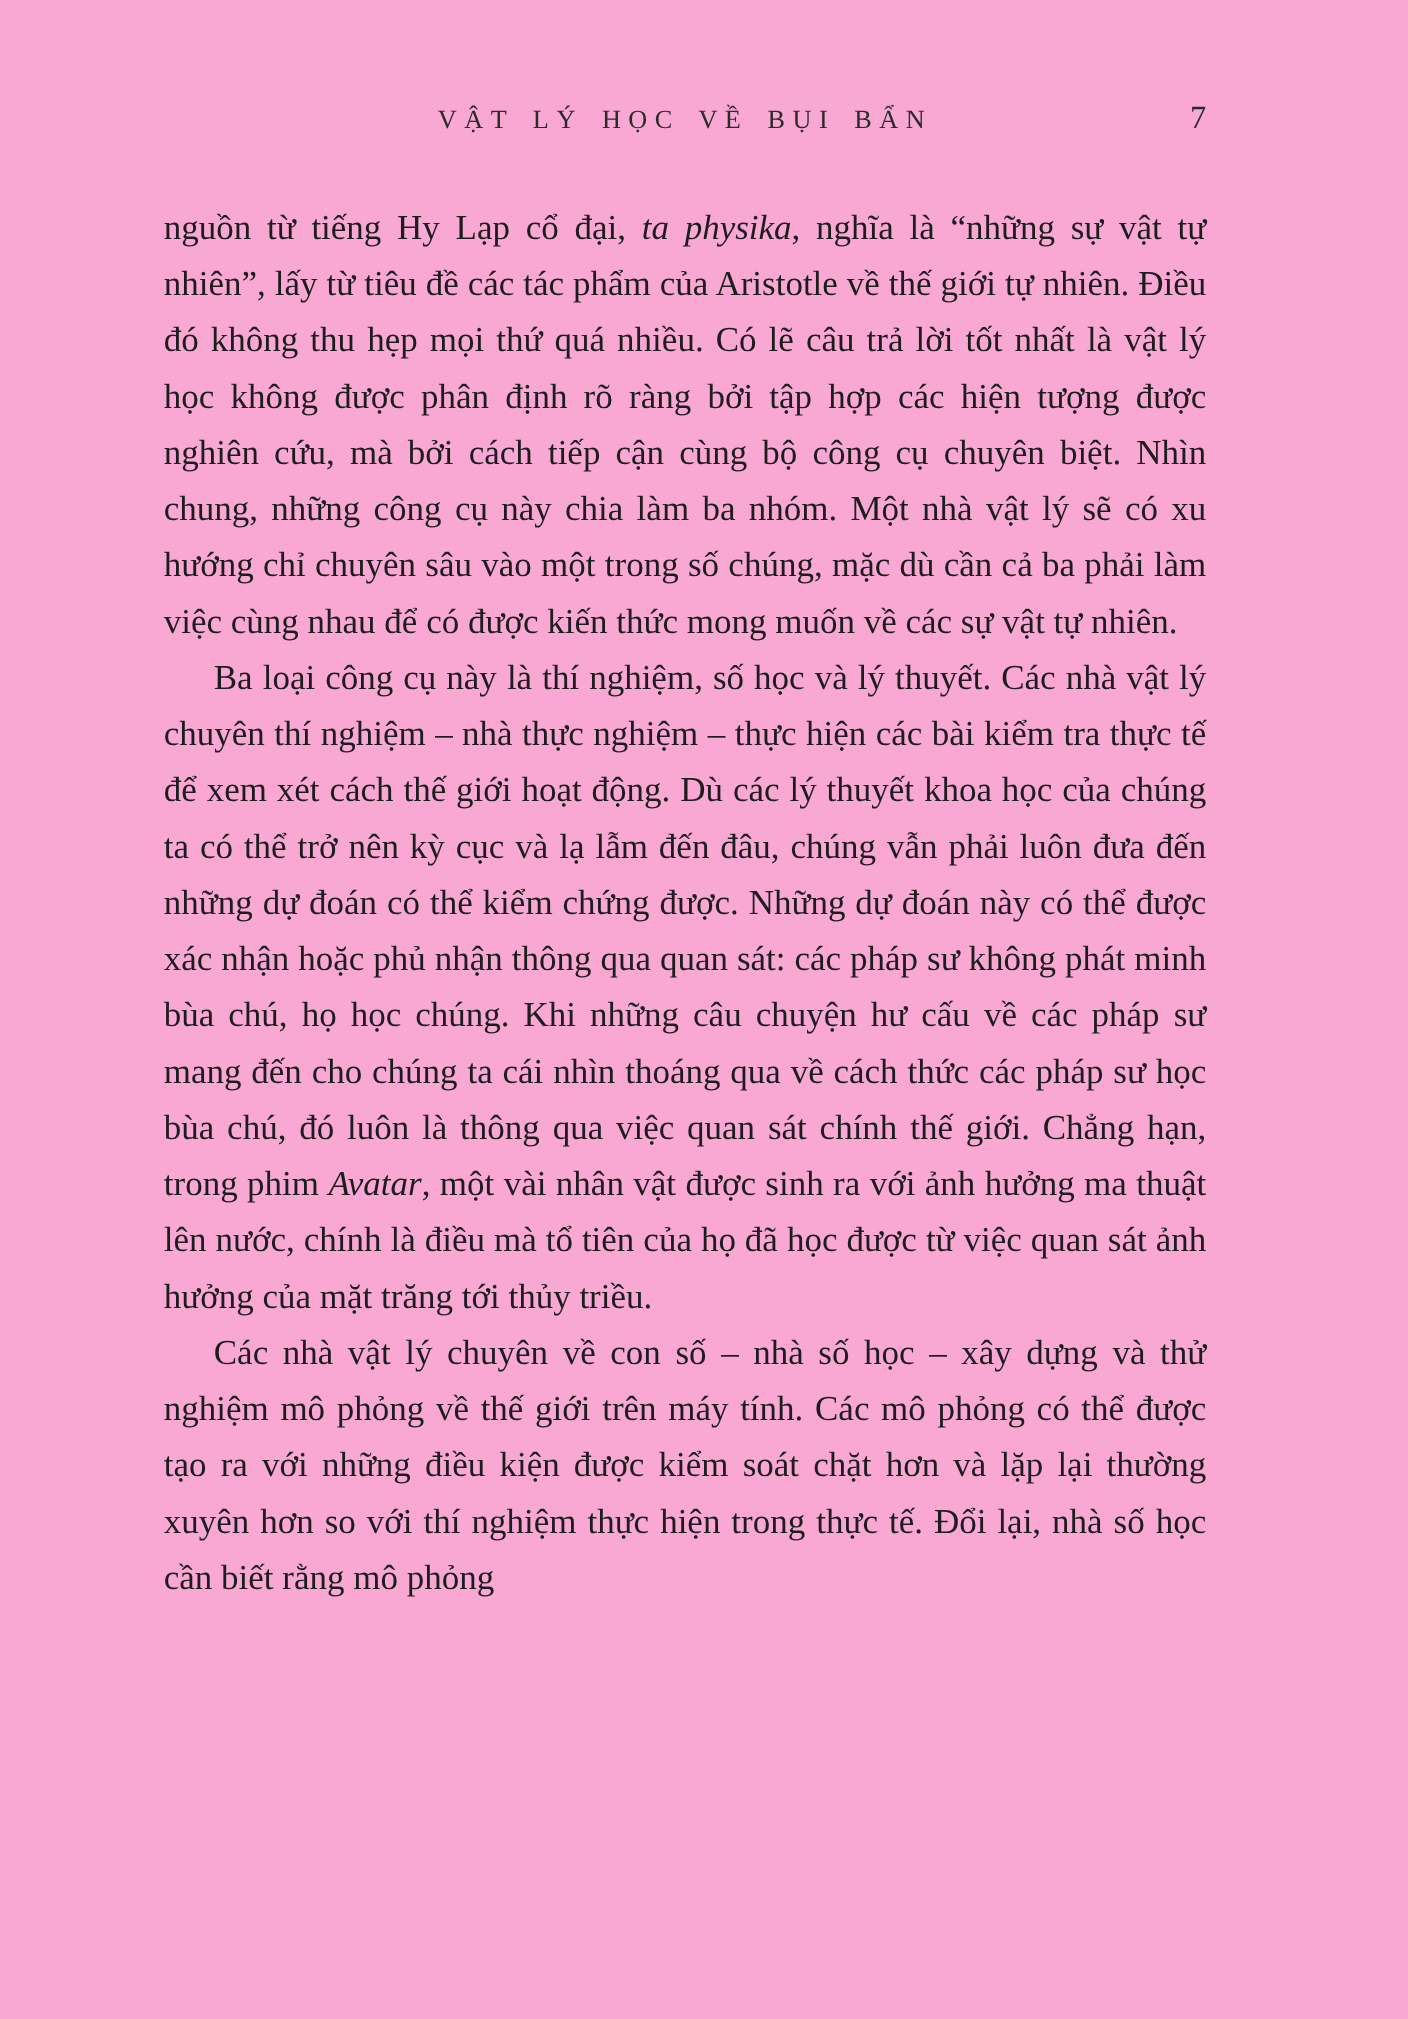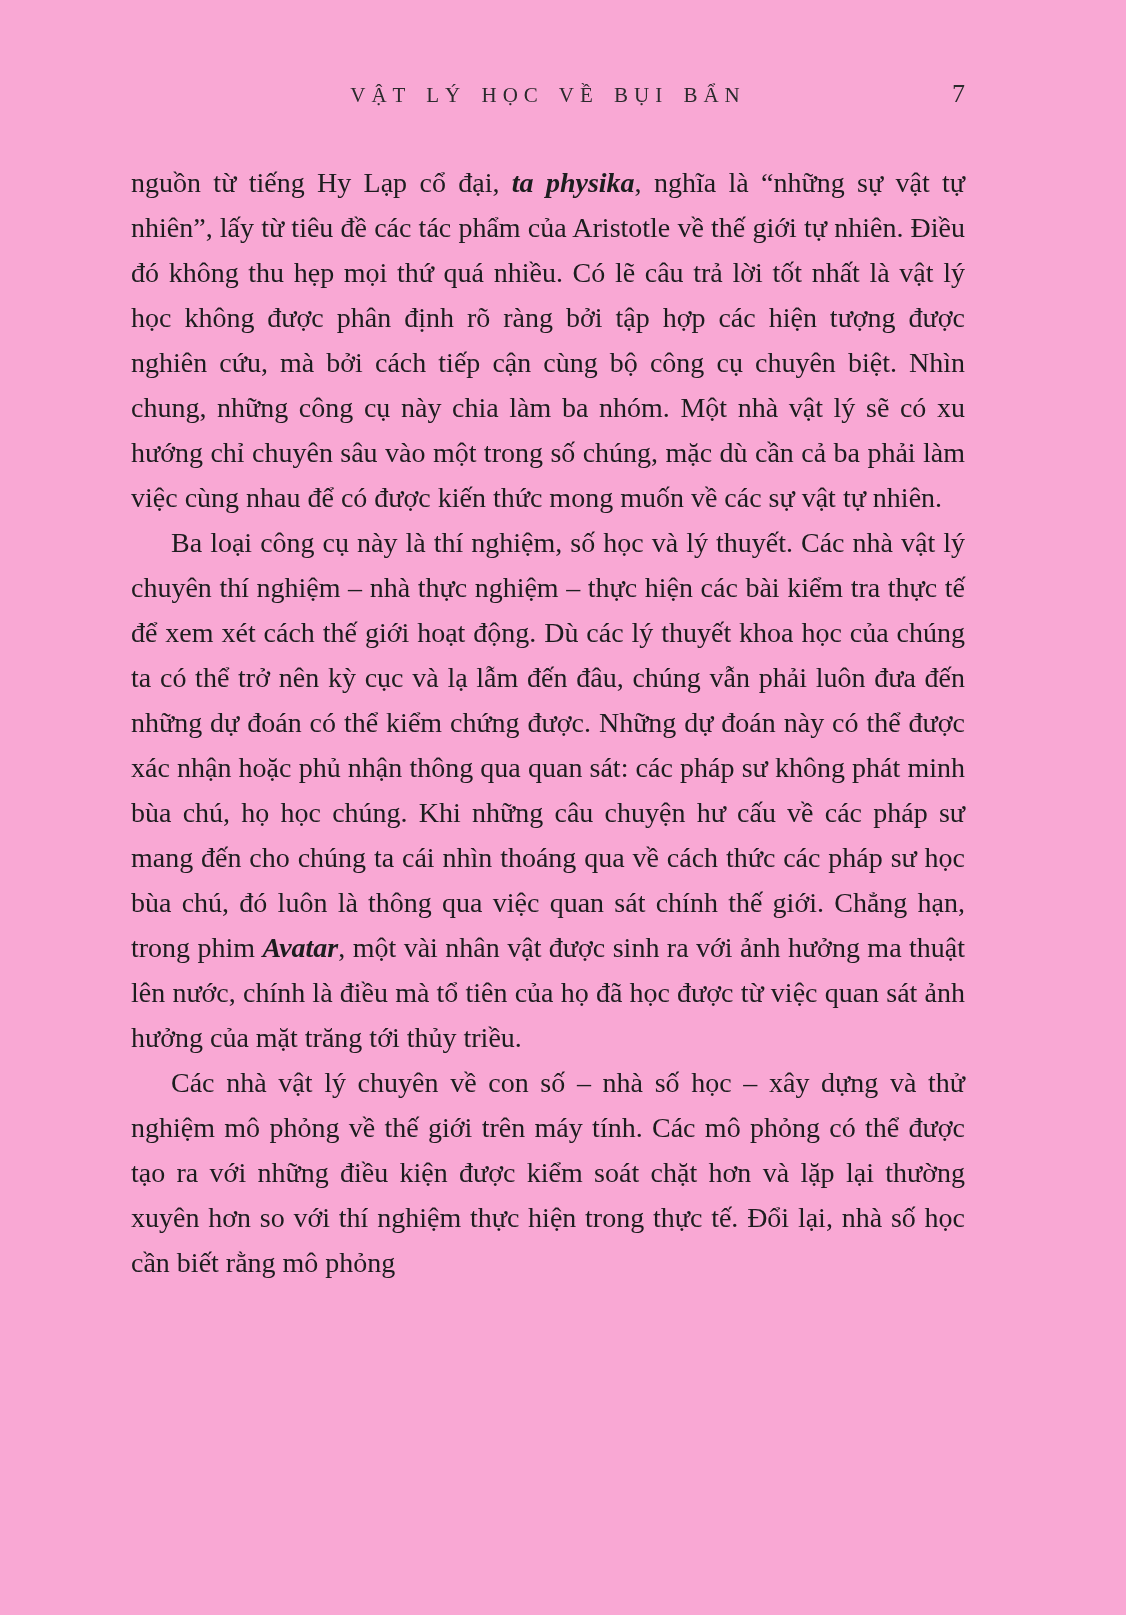--- a/index.html
+++ b/index.html
@@ -53,21 +53,20 @@
   }
   .para {
     margin: 0;
     padding: 0;
   }
   .para.indent {
     text-indent: 40px;
   }
   .para em {
     font-style: italic;
-    font-weight: bold;
   }
 </style>
 </head>
 <body>
 
 <main class="page">
 
   <header class="page-header">
     <div class="running-title">VẬT LÝ HỌC VỀ BỤI BẨN</div>
     <div class="page-number">7</div>

